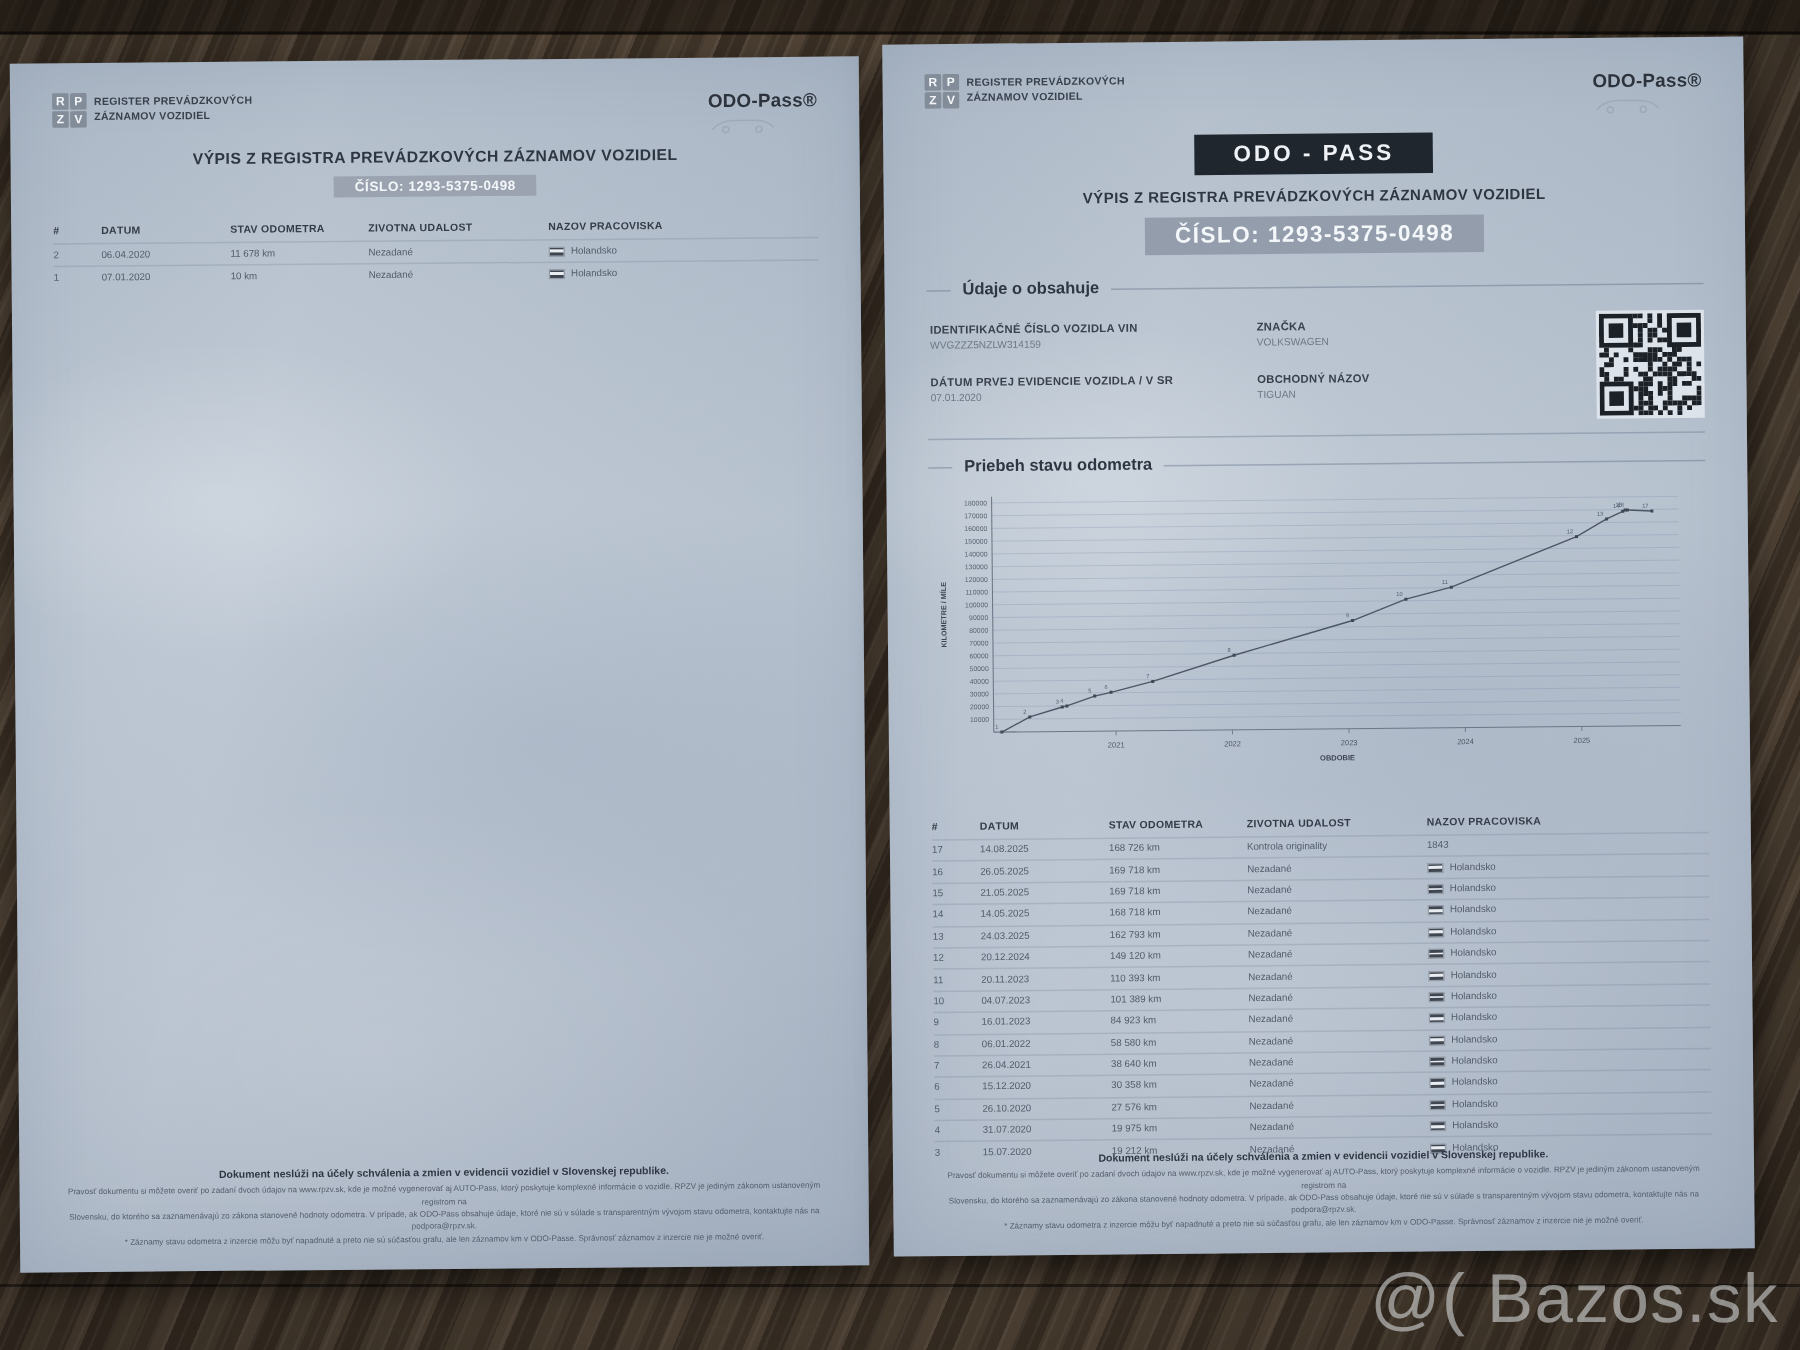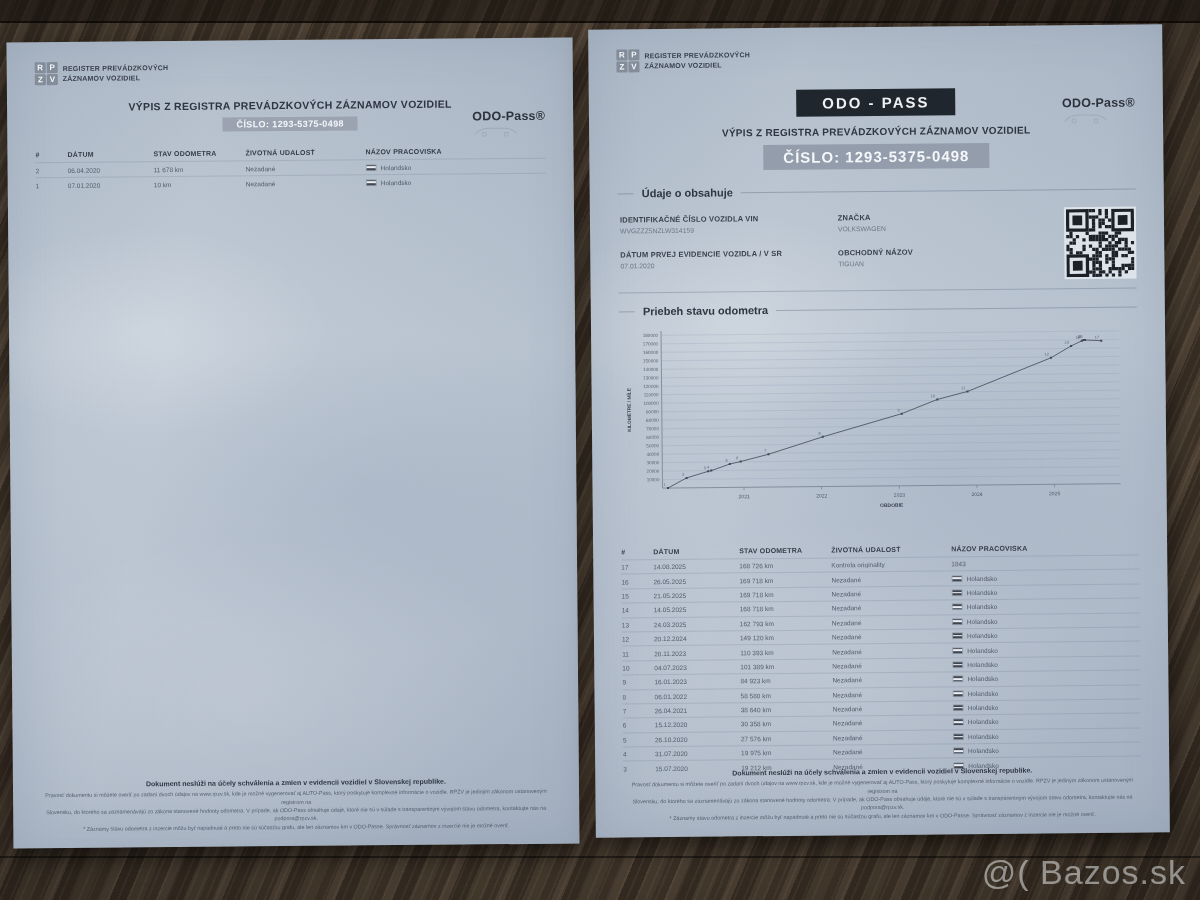--- a/index.html
+++ b/index.html
@@ -25,21 +25,21 @@
       radial-gradient(ellipse 480px 280px at 42% 82%, rgba(255,255,255,.13), rgba(0,0,0,0) 60%),
       linear-gradient(100deg, rgba(78,98,128,.09), rgba(0,0,0,0) 30%, rgba(78,98,128,.10) 88%);}
   .paper-left{left:10px;top:40px;width:566px;height:806px;transform:rotate(-0.5deg);}
   .paper-right{left:592px;top:27px;width:574px;height:808px;transform:rotate(-0.55deg);}
 
   .doc-header{position:absolute;top:20px;left:28px;right:28px;display:flex;justify-content:space-between;align-items:flex-start;}
   .rpzv{display:flex;gap:5px;align-items:center;}
   .rpzv-grid{display:grid;grid-template-columns:11px 11px;grid-template-rows:11px 11px;gap:1px;}
   .rpzv-grid span{background:#838d99;color:#f3f6f9;font-size:8px;font-weight:bold;display:flex;align-items:center;justify-content:center;border-radius:1px;}
   .rpzv-text{font-size:7px;font-weight:bold;color:#39414d;line-height:1.3;letter-spacing:.2px;}
-  .odopass{text-align:center;margin-top:48px;}
+  .odopass{text-align:center;}
   .odopass-word{font-size:12.5px;font-weight:bold;color:#2c333d;letter-spacing:.2px;}
   .car-sketch{display:block;margin-top:1px;opacity:.45;}
 
   .doc-title{position:absolute;width:100%;text-align:center;font-weight:bold;color:#2e3642;letter-spacing:.3px;}
   .l-title{top:59px;font-size:10.5px;}
   .num-badge{position:absolute;left:50%;transform:translateX(-50%);color:#f4f7fa;font-weight:bold;white-space:nowrap;}
   .l-num{top:77px;font-size:9px;background:#9aa3af;padding:2px 14px;letter-spacing:.4px;}
 
   .badge-black{position:absolute;top:62px;left:50%;transform:translateX(-50%);background:#20262e;color:#eef1f5;font-size:15px;font-weight:bold;letter-spacing:2px;padding:5px 26px;}
   .r-title{top:99px;font-size:10px;}
@@ -72,21 +72,21 @@
   .flag{display:inline-flex;flex-direction:column;width:11px;height:7px;border:.5px solid rgba(0,0,0,.18);box-sizing:border-box;}
   .flag i{flex:1;display:block;}
   .flag i:nth-child(1){background:#3f4650;}
   .flag i:nth-child(2){background:#e9edf2;}
   .flag i:nth-child(3){background:#3f4650;}
 
   .doc-footer{position:absolute;bottom:15px;left:26px;right:26px;text-align:center;}
   .footer-bold{font-size:7px;font-weight:bold;color:#2f3744;margin-bottom:3px;}
   .footer-fine{font-size:5.4px;line-height:1.55;color:#545e6c;}
 
-  .watermark{position:absolute;right:14px;bottom:8px;font-size:34px;color:rgba(236,239,242,.52);letter-spacing:1px;z-index:5;}
+  .watermark{position:absolute;right:14px;bottom:8px;font-size:46px;color:rgba(236,239,242,.52);letter-spacing:1px;z-index:5;}
 </style>
 </head>
 <body>
 
 <div class="plank-top"></div>
 <div class="plank-bottom"></div>
 
 <div class="paper paper-left">
   <div class="doc-header">
     <div class="rpzv">

